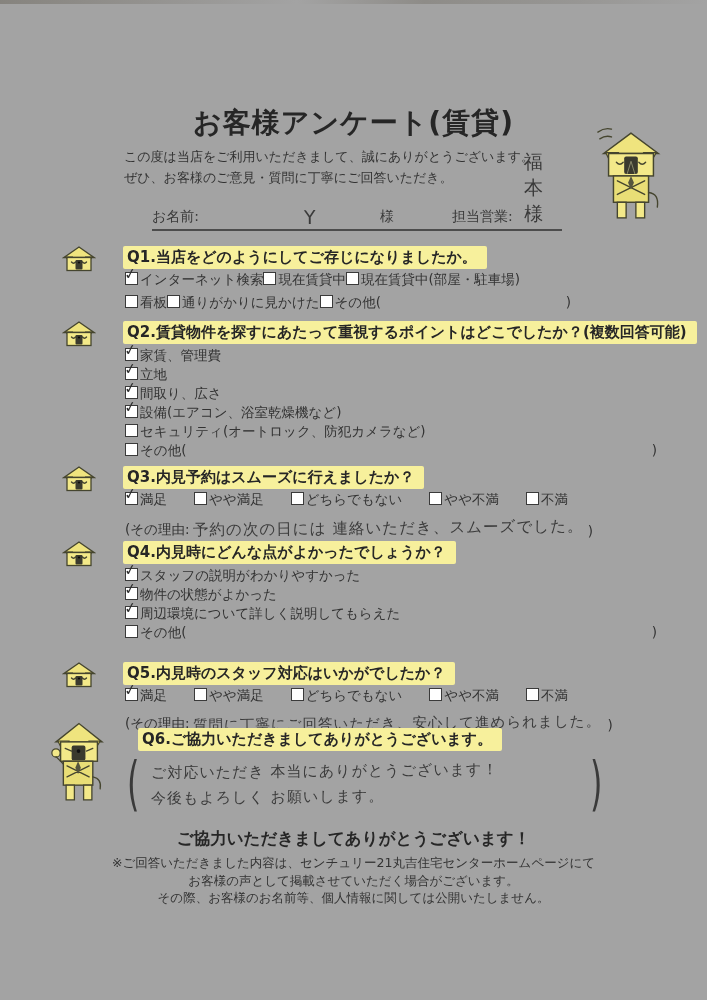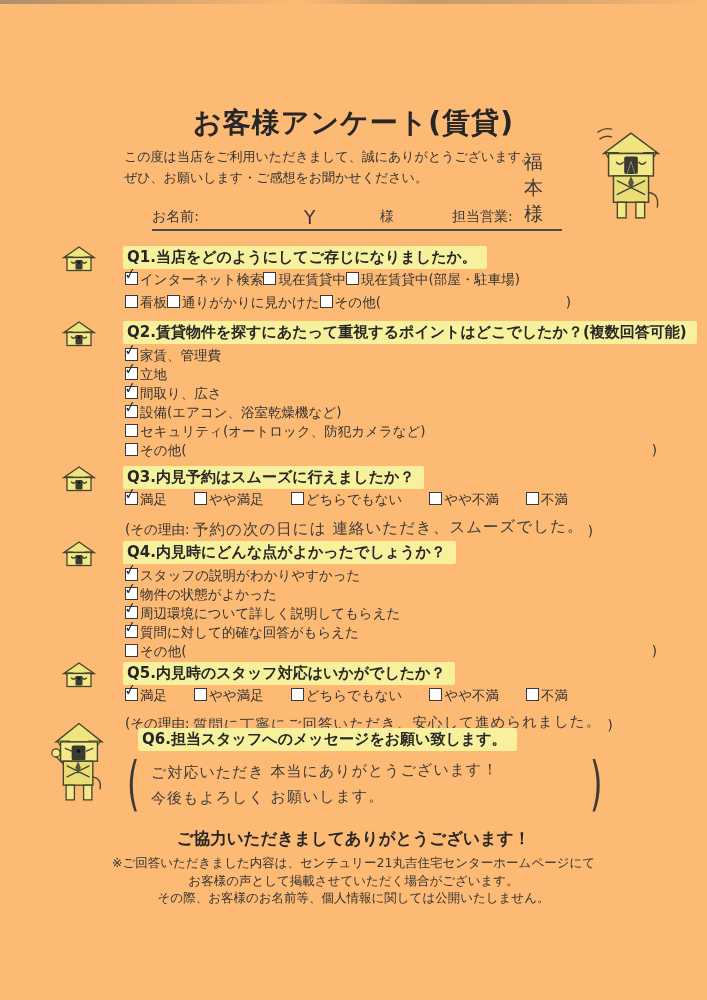--- a/index.html
+++ b/index.html
@@ -1,16 +1,16 @@
 <!DOCTYPE html>
 <html><head>
 <meta charset="utf-8">
 <style>
   html,body{margin:0;padding:0;background:#e9e9e9;}
-  .page{position:relative;width:707px;height:1000px;margin:0 auto;background:#fdba74;
+  .page{position:relative;width:707px;height:1000px;margin:0 auto;background:#a3a3a3;
         font-family:"DejaVu Sans","Liberation Sans",sans-serif;color:#2e2e2e;overflow:hidden;}
   .scan-artifact{position:absolute;top:0;left:0;width:100%;height:4px;
         background:linear-gradient(90deg,rgba(110,105,95,.55) 0%,rgba(110,105,95,.30) 20%,rgba(255,255,255,0) 42%,rgba(110,105,95,.40) 60%,rgba(110,105,95,.22) 82%,rgba(255,255,255,0) 100%);}
   .title{position:absolute;top:104px;left:0;width:100%;text-align:center;
         font-size:28px;font-weight:bold;letter-spacing:1px;color:#262626;}
   .intro{position:absolute;left:124px;font-size:13px;line-height:21px;color:#333;}
   .name-row{position:absolute;top:202px;left:152px;width:410px;height:27px;
         border-bottom:2px solid #4c4c4c;font-size:14px;}
   .name-row .lbl{position:absolute;bottom:3px;color:#3a3a3a;}
   .hand{display:inline-block;color:#3b3b3b;letter-spacing:1px;transform:rotate(-0.6deg);}
@@ -89,21 +89,21 @@
     <rect x="40" y="73" width="9" height="16" fill="#f3e989" stroke="#45452f" stroke-width="1.4"></rect>
     <path d="M50 64 q10 2 8 13" class="ink"></path>
   </symbol>
 </svg>
 
 <div class="page">
   <div class="scan-artifact"></div>
 
   <div class="title">お客様アンケート(賃貸)</div>
   <div class="intro" style="top:146px">この度は当店をご利用いただきまして、誠にありがとうございます。</div>
-  <div class="intro" style="top:167px">ぜひ、お願いします・ご感想をお聞かせください。</div>
+  <div class="intro" style="top:167px">ぜひ、お客様のご意見・質問に丁寧にご回答いただき。</div>
 
   <div class="mascot-tr">
     <svg width="78" height="100">
         <use href="#sym-mascot-bow"></use>
       </svg>
   </div>
 
   <div class="name-row">
     <span class="lbl" style="left:0">お名前:</span>
     <span class="lbl hand" style="left:152px;font-size:19px;bottom:1px">Y</span>
@@ -189,23 +189,20 @@
     <div class="q-body">
       <div class="row-stack">
           <span class="opt"><span class="cb checked"></span><span>スタッフの説明がわかりやすかった</span></span>
         </div>
       <div class="row-stack">
           <span class="opt"><span class="cb checked"></span><span>物件の状態がよかった</span></span>
         </div>
       <div class="row-stack">
           <span class="opt"><span class="cb checked"></span><span>周辺環境について詳しく説明してもらえた</span></span>
         </div>
-      <div class="row-stack">
-          <span class="opt"><span class="cb checked"></span><span>質問に対して的確な回答がもらえた</span></span>
-        </div>
       <div class="row-stack w-close">
           <span class="opt"><span class="cb"></span><span>その他(</span></span>
           <span class="close">)</span>
         </div>
     </div>
   </div>
 
   <div class="q" style="top:664px">
     <span class="q-icon"><svg width="34" height="27">
           <use href="#sym-mascot-head"></use>
@@ -224,21 +221,21 @@
         <span class="hand" style="font-size:14.5px">質問に丁寧にご回答いただき、安心して進められました。</span>
         <span class="close" style="margin-left:6px">)</span>
       </div>
     </div>
   </div>
 
   <div class="q" style="top:730px">
     <span class="q-icon-big"><svg width="66" height="92">
           <use href="#sym-mascot-q6"></use>
         </svg></span>
-    <div class="q-head" style="left:120px"><span class="hl">Q6.担当スタッフへのメッセージをお願い致します。</span></div>
+    <div class="q-head" style="left:120px"><span class="hl">Q6.ご協力いただきましてありがとうございます。</span></div>
     <div class="q6-msg">
       <span class="bigparen">(</span>
       <div class="q6-lines">
         <div class="hand">ご対応いただき 本当にありがとうございます！</div>
         <div class="hand">今後もよろしく お願いします。</div>
       </div>
       <span class="bigparen">)</span>
     </div>
   </div>
 

